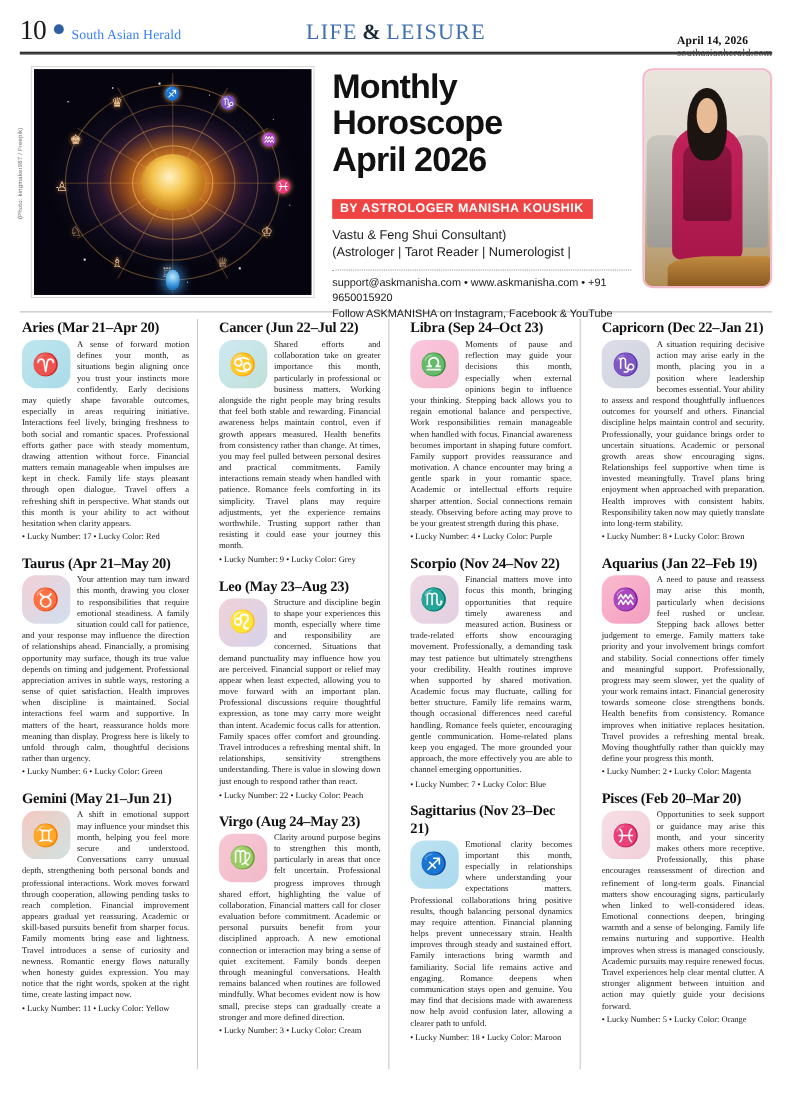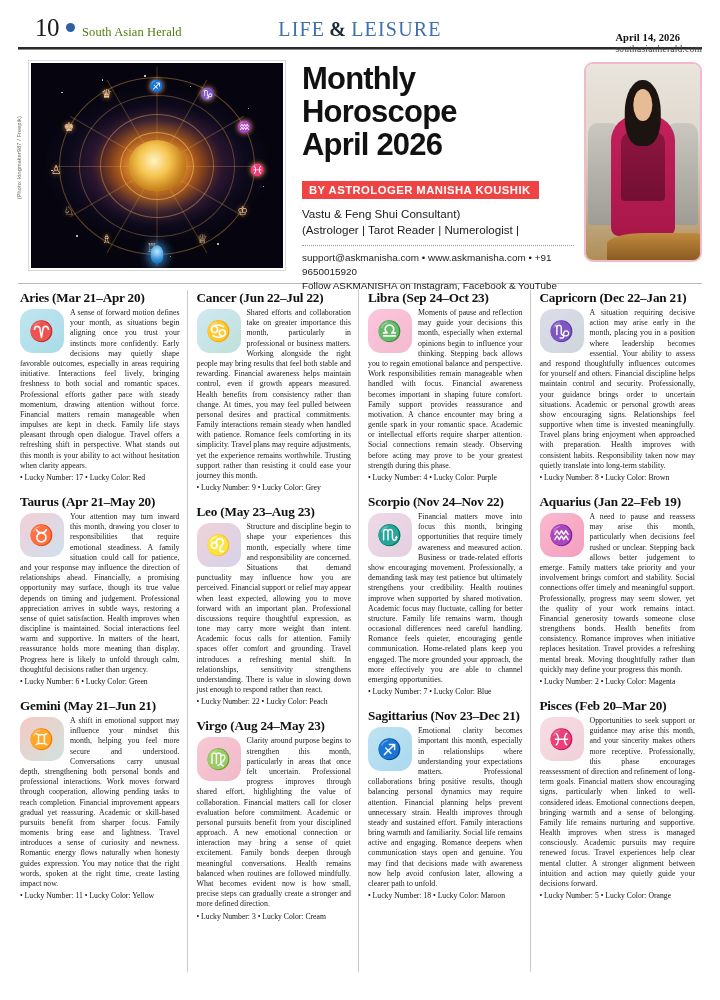--- a/index.html
+++ b/index.html
@@ -7,24 +7,24 @@
     width: 720px; height: 1000px;
     background: #ffffff;
     font-family: "Liberation Serif", serif;
     color: #111;
     overflow: hidden;
   }
   .page { position: relative; width: 720px; height: 1000px; padding: 0 14px; }
 
   
   .masthead { position: relative; height: 44px; padding-top: 16px; }
-  .mast-left { position: absolute; left: 21px; top: 14px; display: flex; align-items: baseline; gap: 7px; }
+  .mast-left { position: absolute; left: 4px; top: 14px; display: flex; align-items: baseline; gap: 7px; }
   .folio { font-size: 25px; font-weight: 400; letter-spacing: -0.5px; color: #1a1a1a; font-family: "Liberation Serif", serif; }
   .mast-dot { width: 9px; height: 9px; border-radius: 50%; background: #2e5fa3; display: inline-block; position: relative; top: -4px; }
-  .mast-name { font-size: 12.5px; color: #4d7c0f; font-family: "Liberation Serif", serif; letter-spacing: .1px; }
+  .mast-name { font-size: 12.5px; color: #3b82f6; font-family: "Liberation Serif", serif; letter-spacing: .1px; }
   .mast-center { position: absolute; left: 0; right: 0; top: 18px; text-align: center; }
   .mast-center .sec { font-size: 20px; color: #3f6fae; font-family: "Liberation Serif", serif; letter-spacing: 1.2px; }
   .mast-center .amp { color: #1d2a3a; font-weight: bold; }
   .mast-right { position: absolute; right: 4px; top: 32px; text-align: left; }
   .mast-date { font-size: 10.5px; font-weight: bold; color: #111; letter-spacing: .1px; }
   .mast-url { font-size: 9.5px; color: #444; letter-spacing: .2px; margin-top: 1px; }
   .rule-double { margin: 3px 4px 0 4px; border-top: 2.2px solid #2b2b2b; border-bottom: 1px solid #8a8a8a; height: 3px; }
 
   
   .hero { position: relative; display: flex; gap: 10px; margin: 10px 4px 0 4px; height: 215px; }
@@ -88,21 +88,21 @@
   .portrait .chair-r { right: 2%; }
   .portrait .body { position:absolute; left: 22%; bottom: 12%; width: 56%; height: 62%; background: linear-gradient(180deg,#c4215a,#a8174a); border-radius: 26px 26px 8px 8px; }
   .portrait .vest { position:absolute; left: 31%; bottom: 30%; width: 38%; height: 36%; background: linear-gradient(180deg,#8e1540,#731032); border-radius: 12px 12px 4px 4px; }
   .portrait .hair { position:absolute; left: 50%; top: 8%; transform: translateX(-50%); width: 32%; height: 34%; background: #1c1410; border-radius: 48% 48% 40% 40%; }
   .portrait .face { position:absolute; left: 50%; top: 13%; transform: translateX(-50%); width: 17%; height: 16%; background: #e7bb95; border-radius: 50%; z-index: 2; }
   .portrait .table { position:absolute; left: 18%; bottom: 0; width: 84%; height: 14%; background: linear-gradient(180deg,#c08a3e,#8c5b22); border-radius: 40% 6px 0 0; }
 
   .hr-under-hero { border-top: 1px solid #b9b9b9; margin: 8px 4px 0 4px; }
 
   
-  .cols { display: grid; grid-template-columns: repeat(4, 1fr); gap: 2px; margin: 6px 4px 0 4px; height: 682px; }
+  .cols { display: grid; grid-template-columns: repeat(4, 1fr); gap: 12px; margin: 6px 4px 0 4px; height: 682px; }
   .col { padding: 0 7px; border-right: 1px solid #c9c9c9; }
   .col:last-child { border-right: none; }
   .col:first-child { padding-left: 2px; }
 
   .sign { margin-bottom: 12px; }
   .sign-title {
     font-family: "Liberation Serif", serif; font-weight: bold;
     font-size: 13.2px; color: #111; margin-bottom: 2px; letter-spacing: -0.2px;
   }
   .sign-body { font-size: 7.85px; line-height: 1.30; text-align: justify; color: #1a1a1a; hyphens: auto; }

